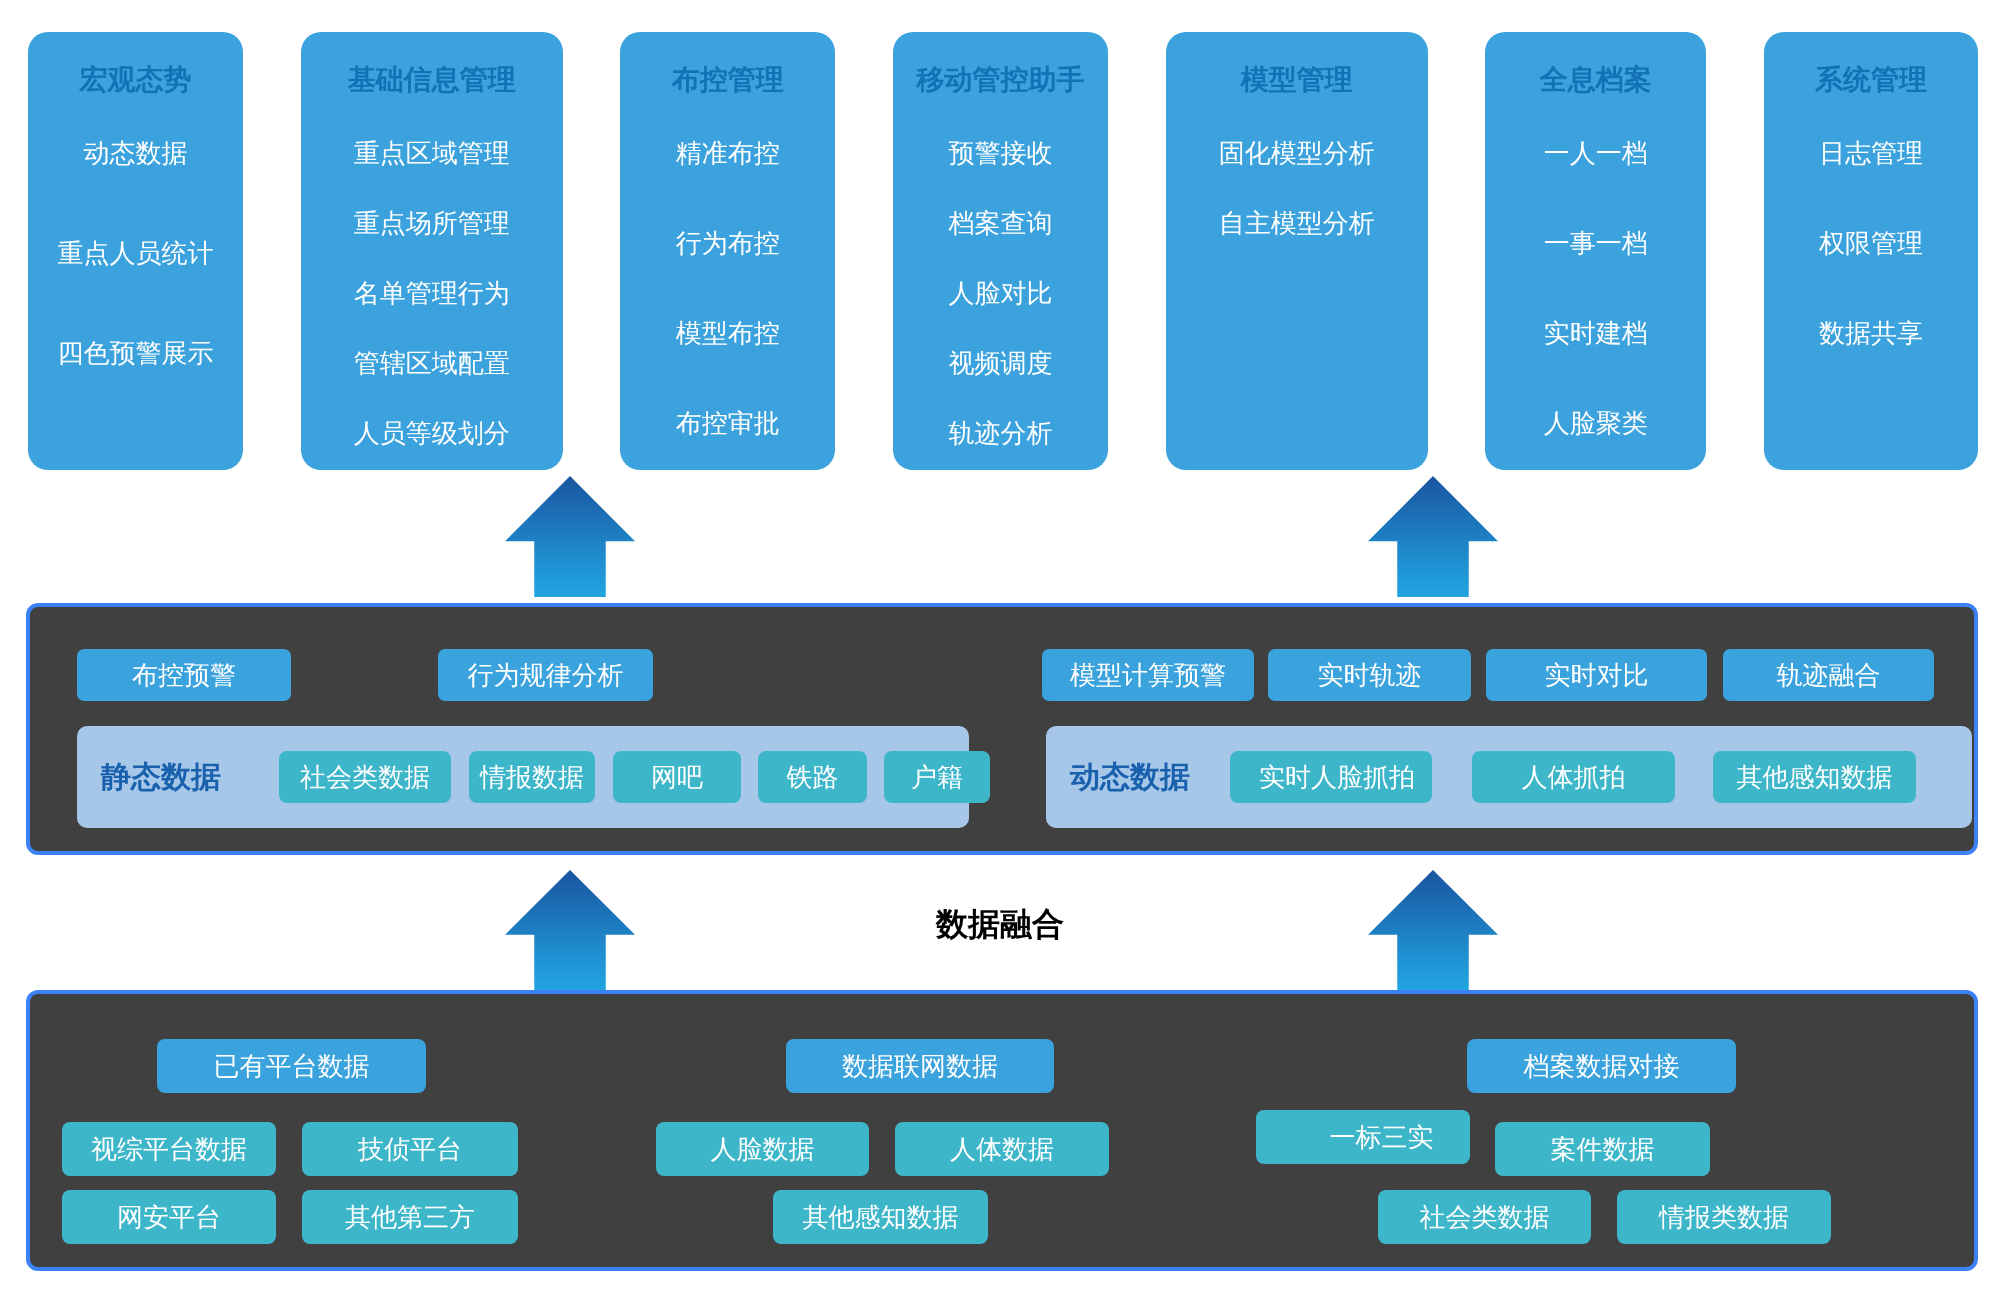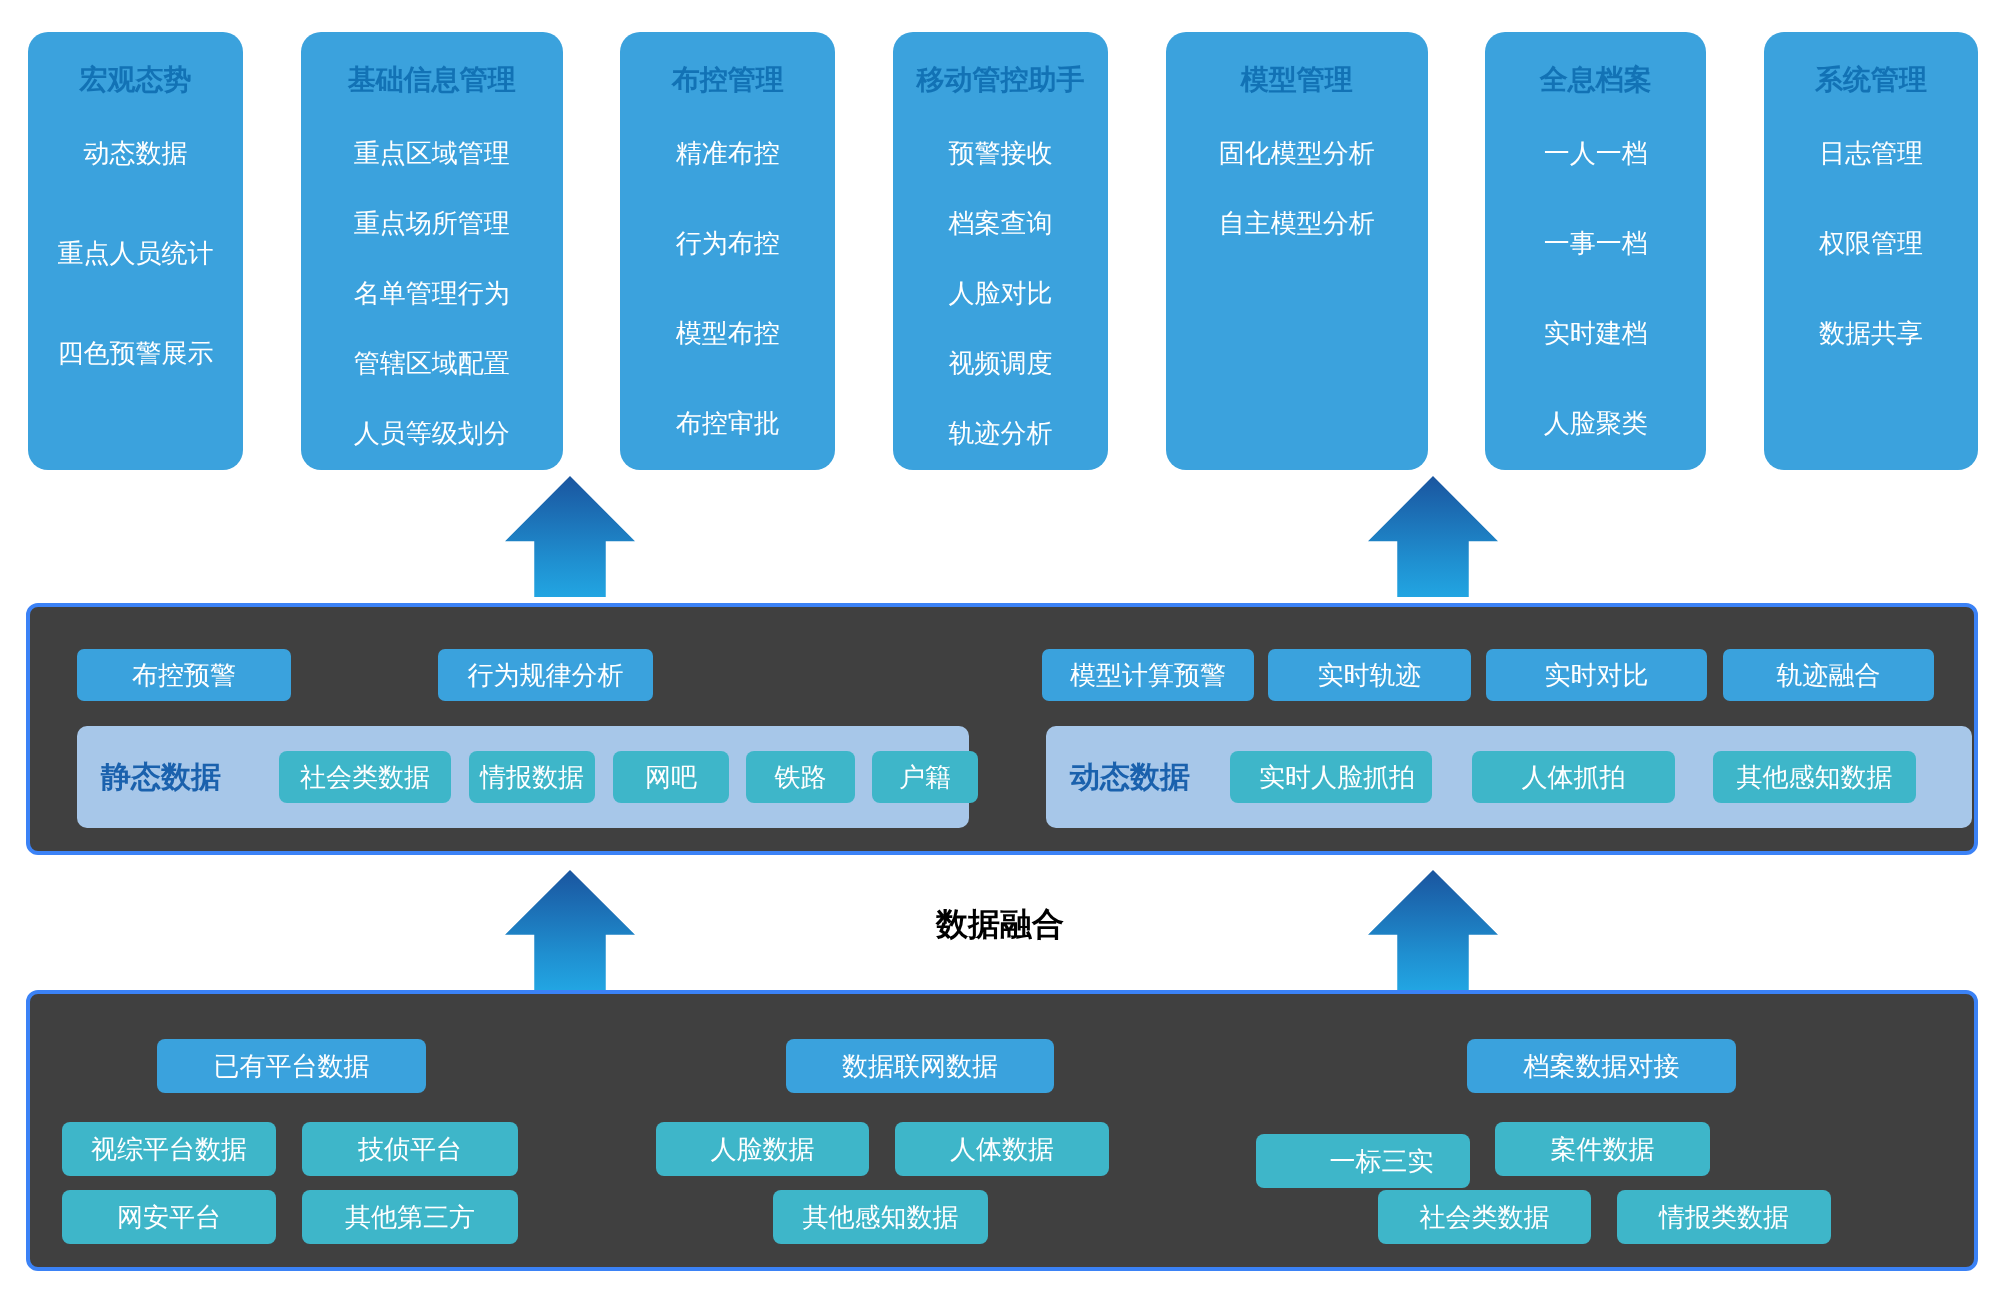--- a/index.html
+++ b/index.html
@@ -115,21 +115,21 @@
     <div class="btn" style="left:408px; top:42px; width:215px;">行为规律分析</div>
     <div class="btn" style="left:1012px; top:42px; width:212px;">模型计算预警</div>
     <div class="btn" style="left:1238px; top:42px; width:203px;">实时轨迹</div>
     <div class="btn" style="left:1456px; top:42px; width:221px;">实时对比</div>
     <div class="btn" style="left:1693px; top:42px; width:211px;">轨迹融合</div>
 
     <div class="band" style="left:47px; top:119px; width:892px;">
       <div class="band-label">静态数据</div>
       <div class="chip" style="width:172px; margin-left:26px;">社会类数据</div>
       <div class="chip" style="width:126px; margin-left:18px;">情报数据</div>
-      <div class="chip" style="width:116px; margin-left:18px;">网吧</div>
+      <div class="chip" style="width:128px; margin-left:18px;">网吧</div>
       <div class="chip" style="width:109px; margin-left:17px;">铁路</div>
       <div class="chip" style="width:106px; margin-left:17px;">户籍</div>
     </div>
 
     <div class="band" style="left:1016px; top:119px; width:926px;">
       <div class="band-label">动态数据</div>
       <div class="chip" style="width:202px; margin-left:8px;padding-left:12px;">实时人脸抓拍</div>
       <div class="chip" style="width:203px; margin-left:40px;">人体抓拍</div>
       <div class="chip" style="width:203px; margin-left:38px;">其他感知数据</div>
     </div>
@@ -147,19 +147,19 @@
     <div class="chip schip" style="left:272px; top:128px; width:216px;">技侦平台</div>
     <div class="chip schip" style="left:32px;  top:196px; width:214px;">网安平台</div>
     <div class="chip schip" style="left:272px; top:196px; width:216px;">其他第三方</div>
 
     <div class="hdr" style="left:756px; top:45px; width:268px;">数据联网数据</div>
     <div class="chip schip" style="left:626px; top:128px; width:213px;">人脸数据</div>
     <div class="chip schip" style="left:865px; top:128px; width:214px;">人体数据</div>
     <div class="chip schip" style="left:743px; top:196px; width:215px;">其他感知数据</div>
 
     <div class="hdr" style="left:1437px; top:45px; width:269px;">档案数据对接</div>
-    <div class="chip schip" style="left:1226px; top:140px; width:214px;padding-left:37px;">一标三实</div>
+    <div class="chip schip" style="left:1226px; top:116px; width:214px;padding-left:37px;">一标三实</div>
     <div class="chip schip" style="left:1465px; top:128px; width:215px;">案件数据</div>
     <div class="chip schip" style="left:1348px; top:196px; width:213px;">社会类数据</div>
     <div class="chip schip" style="left:1587px; top:196px; width:214px;">情报类数据</div>
   </div>
 
 </div>
 
 </body></html>

